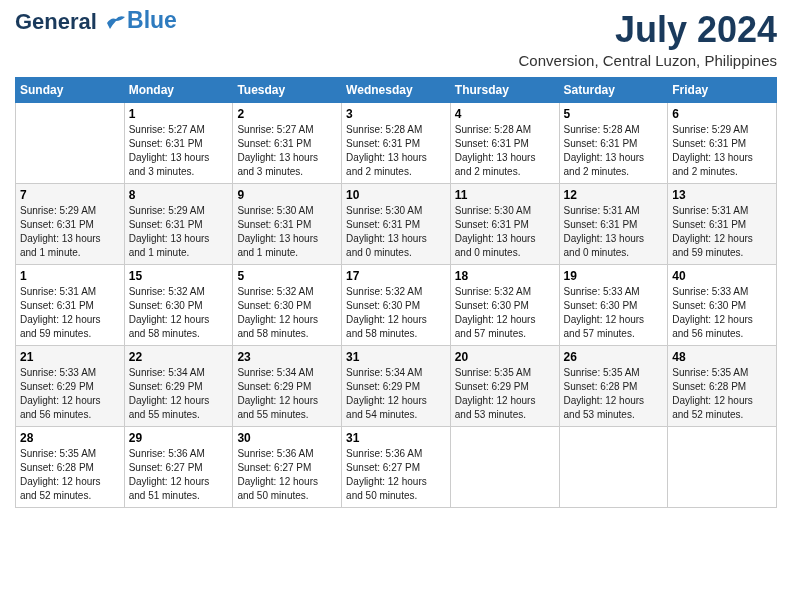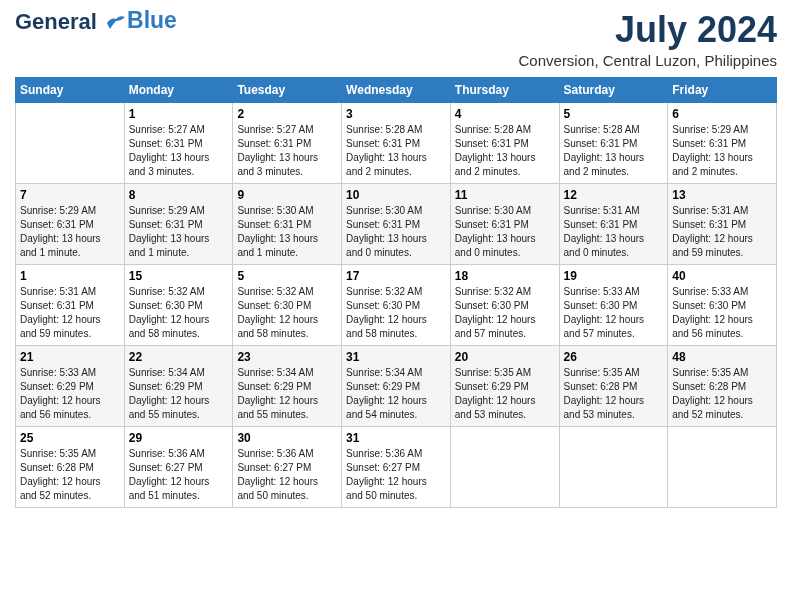--- a/index.html
+++ b/index.html
@@ -306,21 +306,21 @@
         <td>
           <span class="day-num">48</span>
           <div class="day-info" style="white-space: pre-line;">Sunrise: 5:35 AM
 Sunset: 6:28 PM
 Daylight: 12 hours
 and 52 minutes.</div>
         </td>
       </tr>
       <tr>
         <td>
-          <span class="day-num">25</span>
+          <span class="day-num">28</span>
           <div class="day-info" style="white-space: pre-line;">Sunrise: 5:35 AM
 Sunset: 6:28 PM
 Daylight: 12 hours
 and 52 minutes.</div>
         </td>
         <td>
           <span class="day-num">29</span>
           <div class="day-info" style="white-space: pre-line;">Sunrise: 5:36 AM
 Sunset: 6:27 PM
 Daylight: 12 hours

